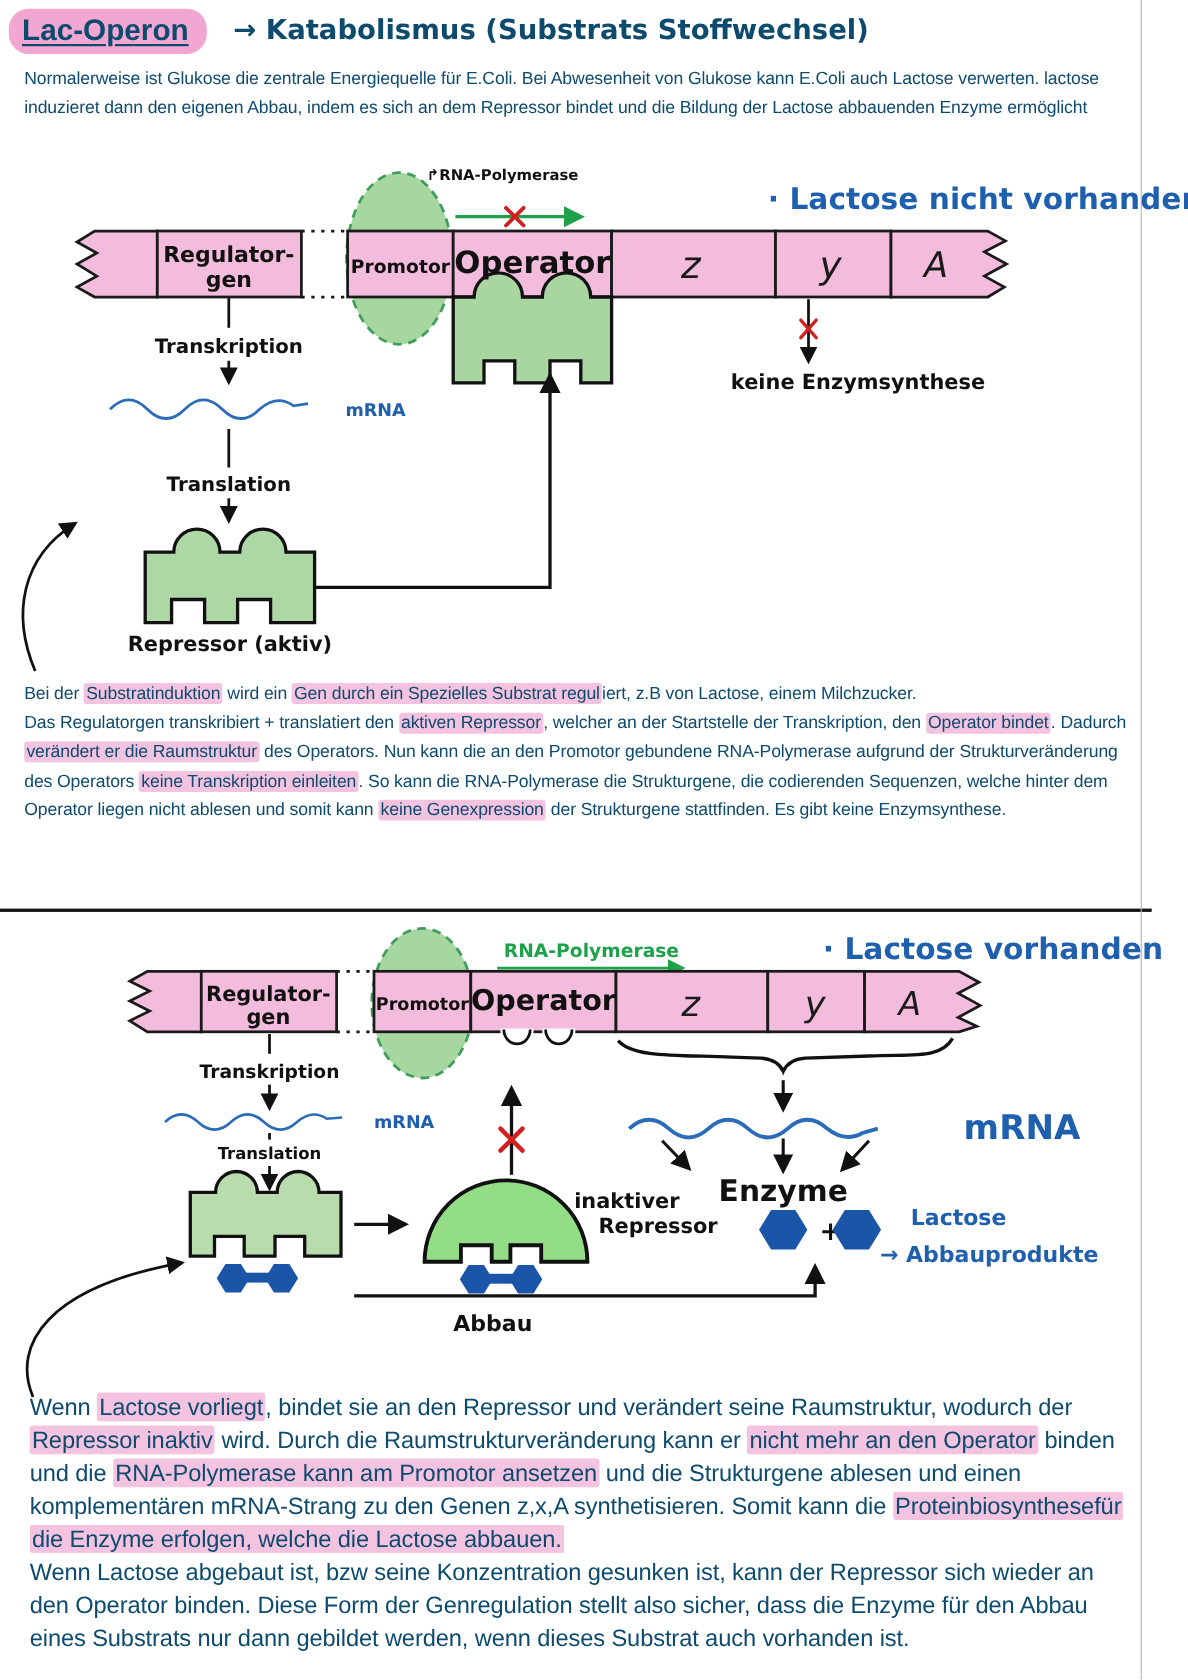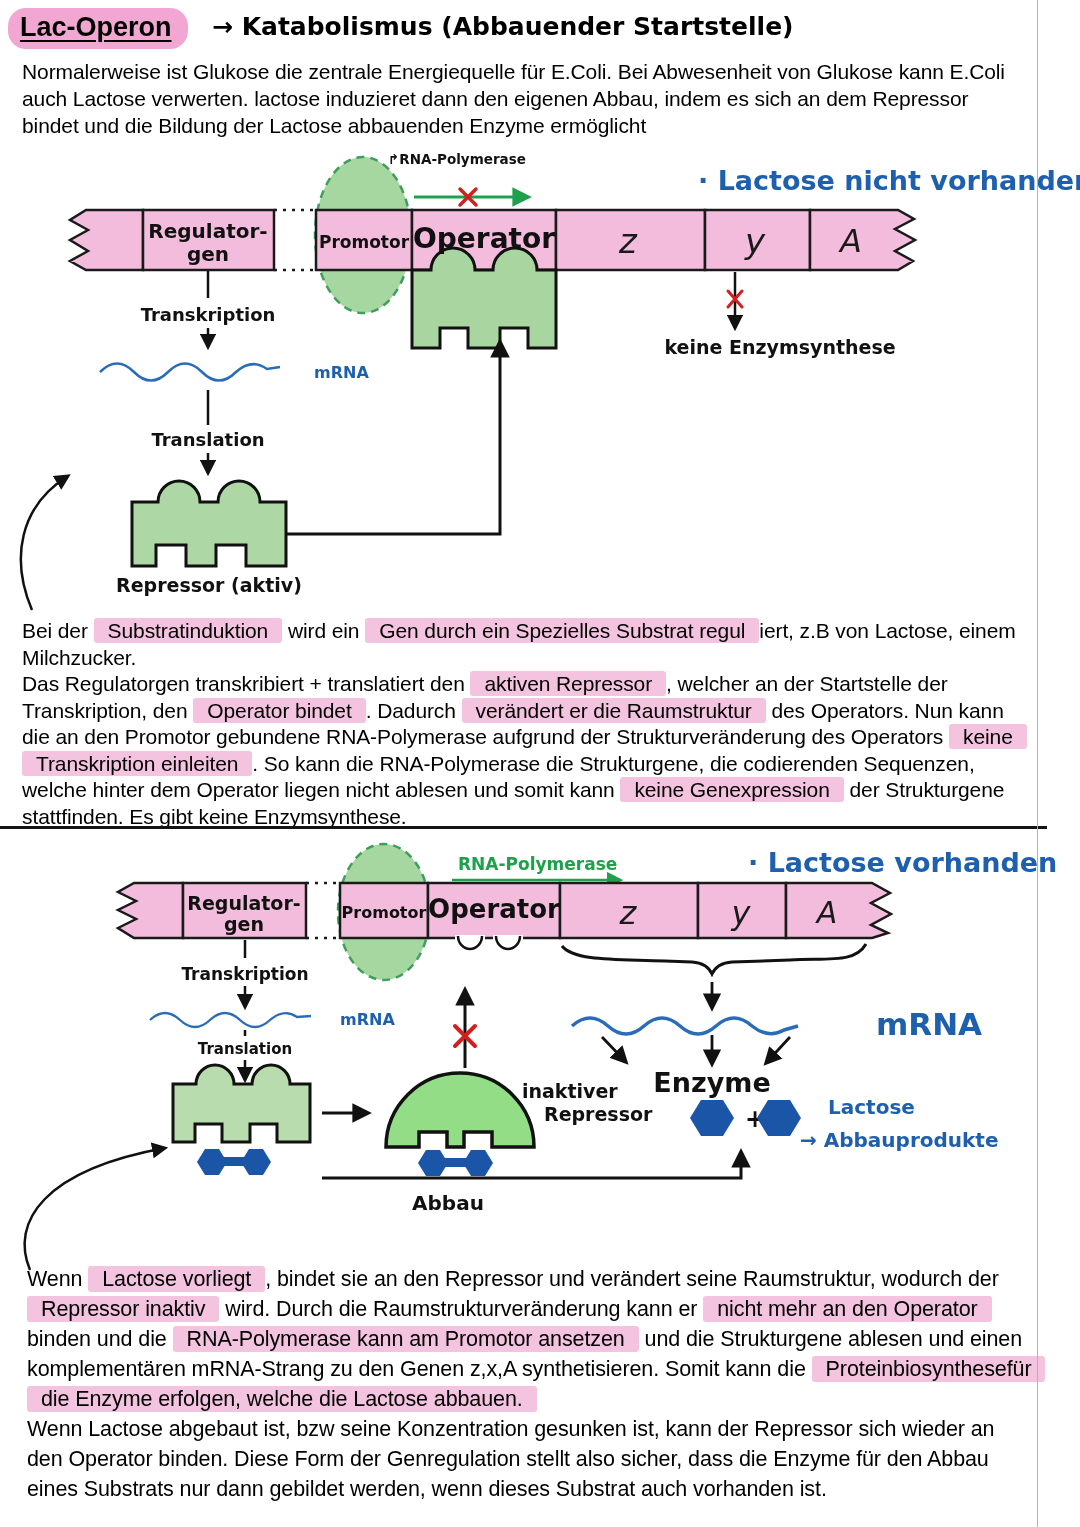--- a/index.html
+++ b/index.html
@@ -1,49 +1,49 @@
 <!DOCTYPE html>
 <html><head>
 <meta charset="utf-8">
 <style>
   html,body{margin:0;padding:0;background:#ffffff;}
   #page{position:relative;width:1080px;height:1527px;background:#ffffff;overflow:hidden;
-        font-family:"Liberation Sans",sans-serif;color:#000000;}
+        font-family:"Liberation Sans",sans-serif;color:#0c4a6e;}
   .abs{position:absolute;}
   
   #title-pill{left:8px;top:8px;background:#f2a7d2;border-radius:18px;padding:4px 16px 6px 12px;
               font-size:27px;font-weight:bold;}
   #title-pill span{text-decoration:underline;text-decoration-thickness:2px;text-underline-offset:4px;}
   #subtitle{left:212px;top:12px;font-family:"DejaVu Sans",sans-serif;font-size:25px;font-weight:600;}
   
-  .para{line-height:27px;font-size:21px;letter-spacing:-0.1px;}
+  .para{line-height:27px;font-size:16px;letter-spacing:-0.1px;}
   #p-intro{left:22px;top:58px;width:1008px;}
   #p-middle{left:22px;top:618px;width:1008px;line-height:26.5px;}
   #p-bottom{left:27px;top:1264px;width:1008px;line-height:30px;font-size:21.5px;}
-  .hl{background:#f4c3e0;border-radius:3px;padding:1px 14px;box-decoration-break:clone;
+  .hl{background:#f4c3e0;border-radius:3px;padding:1px 2px;box-decoration-break:clone;
       -webkit-box-decoration-break:clone;}
   
   #divider{left:0;top:826px;width:1047px;height:3px;background:#141414;}
   #margin-line{left:1037px;top:0;width:1px;height:1527px;background:#b3b3b3;}
   
   svg{position:absolute;pointer-events:none;}
   .hw{font-family:"DejaVu Sans",sans-serif;font-weight:600;fill:#111;}
   .hw-blue{font-family:"DejaVu Sans",sans-serif;font-weight:700;fill:#1e5fae;}
   .hw-green{font-family:"DejaVu Sans",sans-serif;font-weight:700;fill:#1fa14c;}
   .gene-letter{font-family:"DejaVu Sans",sans-serif;font-weight:500;font-style:italic;fill:#1a1a1a;}
 </style>
 </head>
 <body>
 
 <div id="page">
 
   <div class="abs" id="title-pill">
     <span>Lac-Operon</span>
   </div>
-  <div class="abs" id="subtitle">→ Katabolismus (Abbauender Startstelle)</div>
+  <div class="abs" id="subtitle">→ Katabolismus (Substrats Stoffwechsel)</div>
 
   <div class="abs para" id="p-intro"><span>Normalerweise ist Glukose die zentrale Energiequelle für E.Coli. Bei Abwesenheit von Glukose kann E.Coli auch Lactose verwerten. lactose induzieret dann den eigenen Abbau, indem es sich an dem Repressor bindet und die Bildung der Lactose abbauenden Enzyme ermöglicht</span></div>
 
   <svg class="abs" style="left:0;top:140px" width="1080" height="476" viewBox="0 0 1080 476">
     <defs>
       <marker id="ab1" viewBox="0 0 10 10" refX="8" refY="5" markerWidth="6.5" markerHeight="6.5" orient="auto-start-reverse">
         <path d="M0,0 L10,5 L0,10 z" fill="#111"></path>
       </marker>
       <marker id="ag1" viewBox="0 0 10 10" refX="8" refY="5" markerWidth="6.5" markerHeight="6.5" orient="auto-start-reverse">
         <path d="M0,0 L10,5 L0,10 z" fill="#1fa14c"></path>

